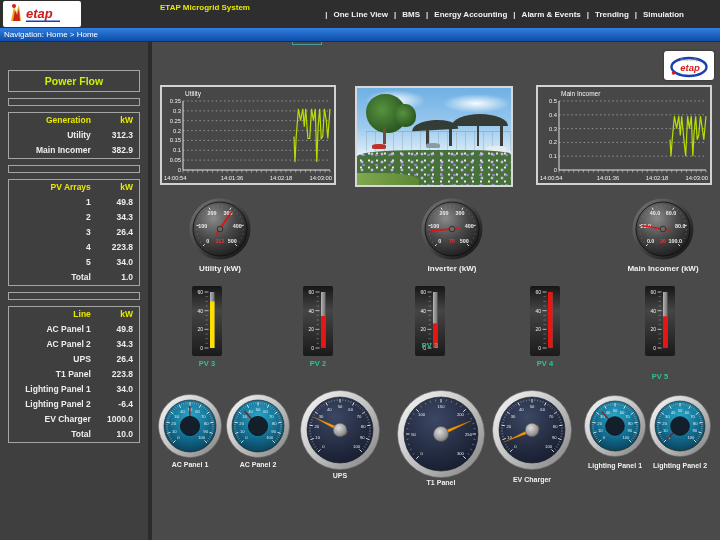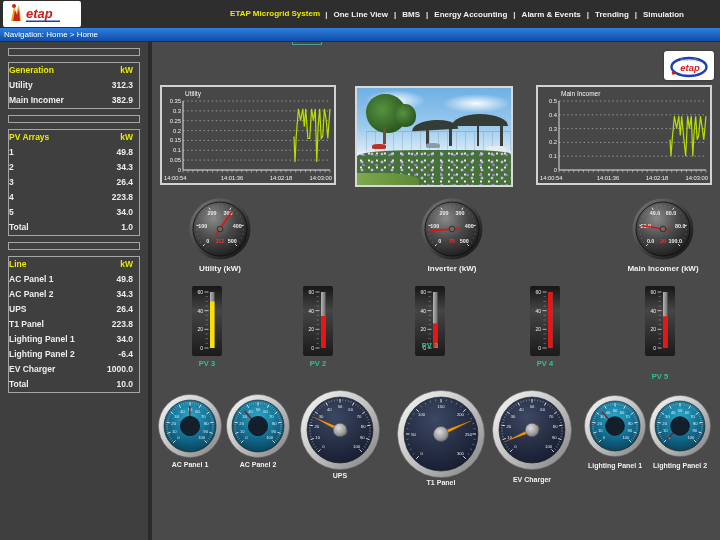--- a/index.html
+++ b/index.html
@@ -1,41 +1,41 @@
 <!DOCTYPE html>
 <html><head>
 <meta charset="utf-8">
 <style>
   html,body{margin:0;padding:0;width:720px;height:540px;overflow:hidden;
     background:#4a4a4a;font-family:"Liberation Sans",sans-serif;}
   
   #topbar{position:absolute;left:0;top:0;width:720px;height:28px;background:#2e2e2e;}
   #logo{position:absolute;left:3px;top:1px;width:78px;height:26px;background:#fff;border-radius:2px;}
-  #apptitle{position:absolute;left:160px;top:9px;width:160px;text-align:right;
+  #apptitle{position:absolute;left:160px;top:3px;width:160px;text-align:left;
     font-size:8px;font-weight:bold;color:#e8e800;}
   #menu{position:absolute;left:292px;top:0;right:2px;height:28px;display:flex;align-items:center;
     font-size:8px;font-weight:bold;color:#f2f2f2;white-space:nowrap;}
   .menu-item{padding:1px 3px;cursor:default;}
   .menu-item.active{border:1px solid #4d9b9b;margin-top:48px;}
   .menu-sep{margin:0 3px;color:#e0e0e0;}
   
   #navbar{position:absolute;left:0;top:28px;width:720px;height:14px;
     background:linear-gradient(180deg,#2f7fe0,#0e4da8);border-bottom:1px solid #0a2f66;
     color:#fff;font-size:8px;font-weight:normal;line-height:14px;padding-left:4px;box-sizing:border-box;}
   
   #sidebar{position:absolute;left:0;top:42px;width:148px;height:498px;background:#3f3f3f;
     box-sizing:border-box;padding:0 8px;}
   #sidebar-divider{position:absolute;left:148px;top:42px;width:4px;height:498px;background:#2b2b2b;}
   .power-flow-title{border:1px solid #a5a5a5;height:20px;line-height:20px;text-align:center;
     color:#c8f400;font-weight:bold;font-size:10.5px;margin-top:28px;}
   .spacer-strip{height:6px;border:1px solid #a5a5a5;margin:6px 0;}
   .section-box{border:1px solid #a5a5a5;}
   .srow{display:flex;height:15px;line-height:15px;font-size:8.5px;font-weight:bold;
     color:#ededed;padding-right:6px;}
-  .srow .lbl{width:66%;text-align:left;}
+  .srow .lbl{width:66%;text-align:right;}
   .srow .val{flex:1;text-align:right;}
   .srow.head{color:#e8e800;}
   
   #main{position:absolute;left:152px;top:42px;width:568px;height:498px;}
   .chart-frame{position:absolute;border:2px solid #d2d2d2;background:#474747;line-height:0;}
   .ctitle{font:6.5px "Liberation Sans",sans-serif;fill:#f5f5f5;}
   .tick{font:5.8px "Liberation Sans",sans-serif;fill:#efefef;}
   .grid{stroke:#c9c9c9;stroke-width:0.6;stroke-dasharray:1.5 2.6;}
   .axis{stroke:#e2e2e2;stroke-width:1;}
   .axis.thin{stroke-width:0.5;}
@@ -99,20 +99,21 @@
       <span class="menu-sep">|</span>
       <span class="menu-item">Trending</span>
       <span class="menu-sep">|</span>
       <span class="menu-item">Simulation</span>
     </div>
 </div>
 
 <div id="navbar">Navigation: Home &gt; Home</div>
 
 <div id="sidebar">
+  <div class="power-flow-title">Power Flow</div>
   <div>
       <div class="spacer-strip"></div>
       <div class="section-box">
         <div class="srow head">
           <span class="lbl">Generation</span>
           <span class="val">kW</span>
         </div>
         <div class="srow">
           <span class="lbl">Utility</span>
           <span class="val">312.3</span>

